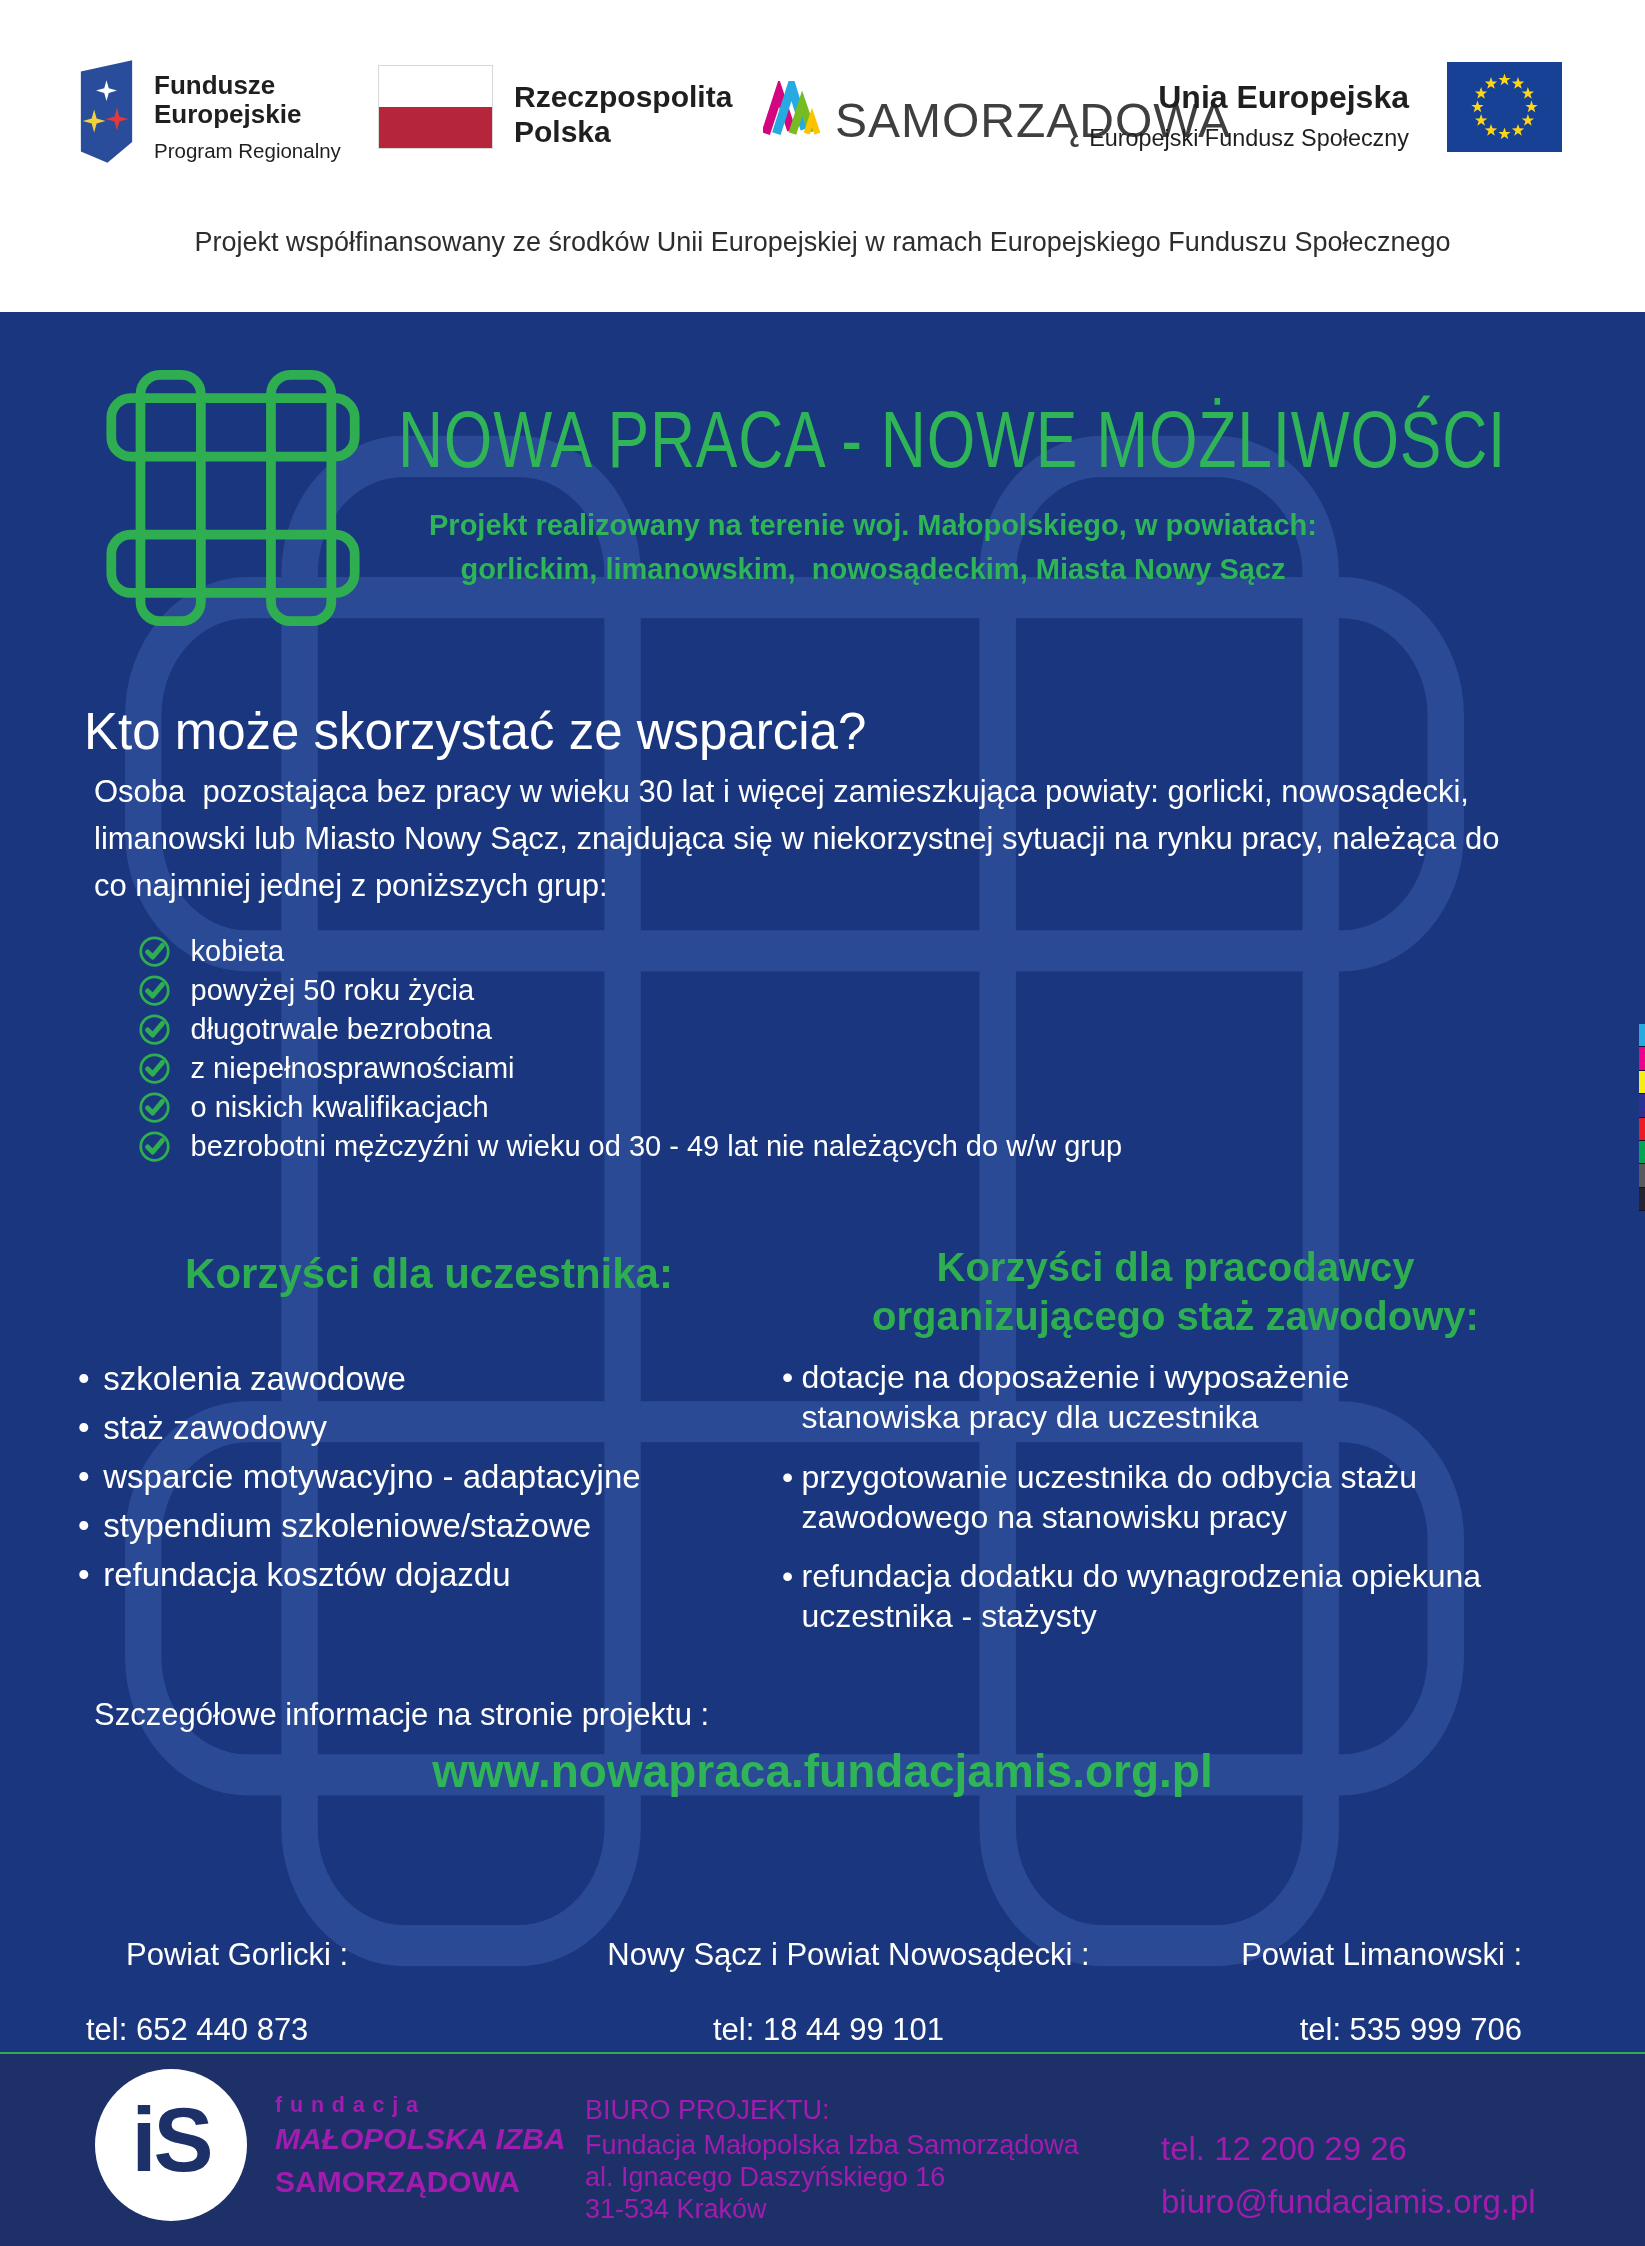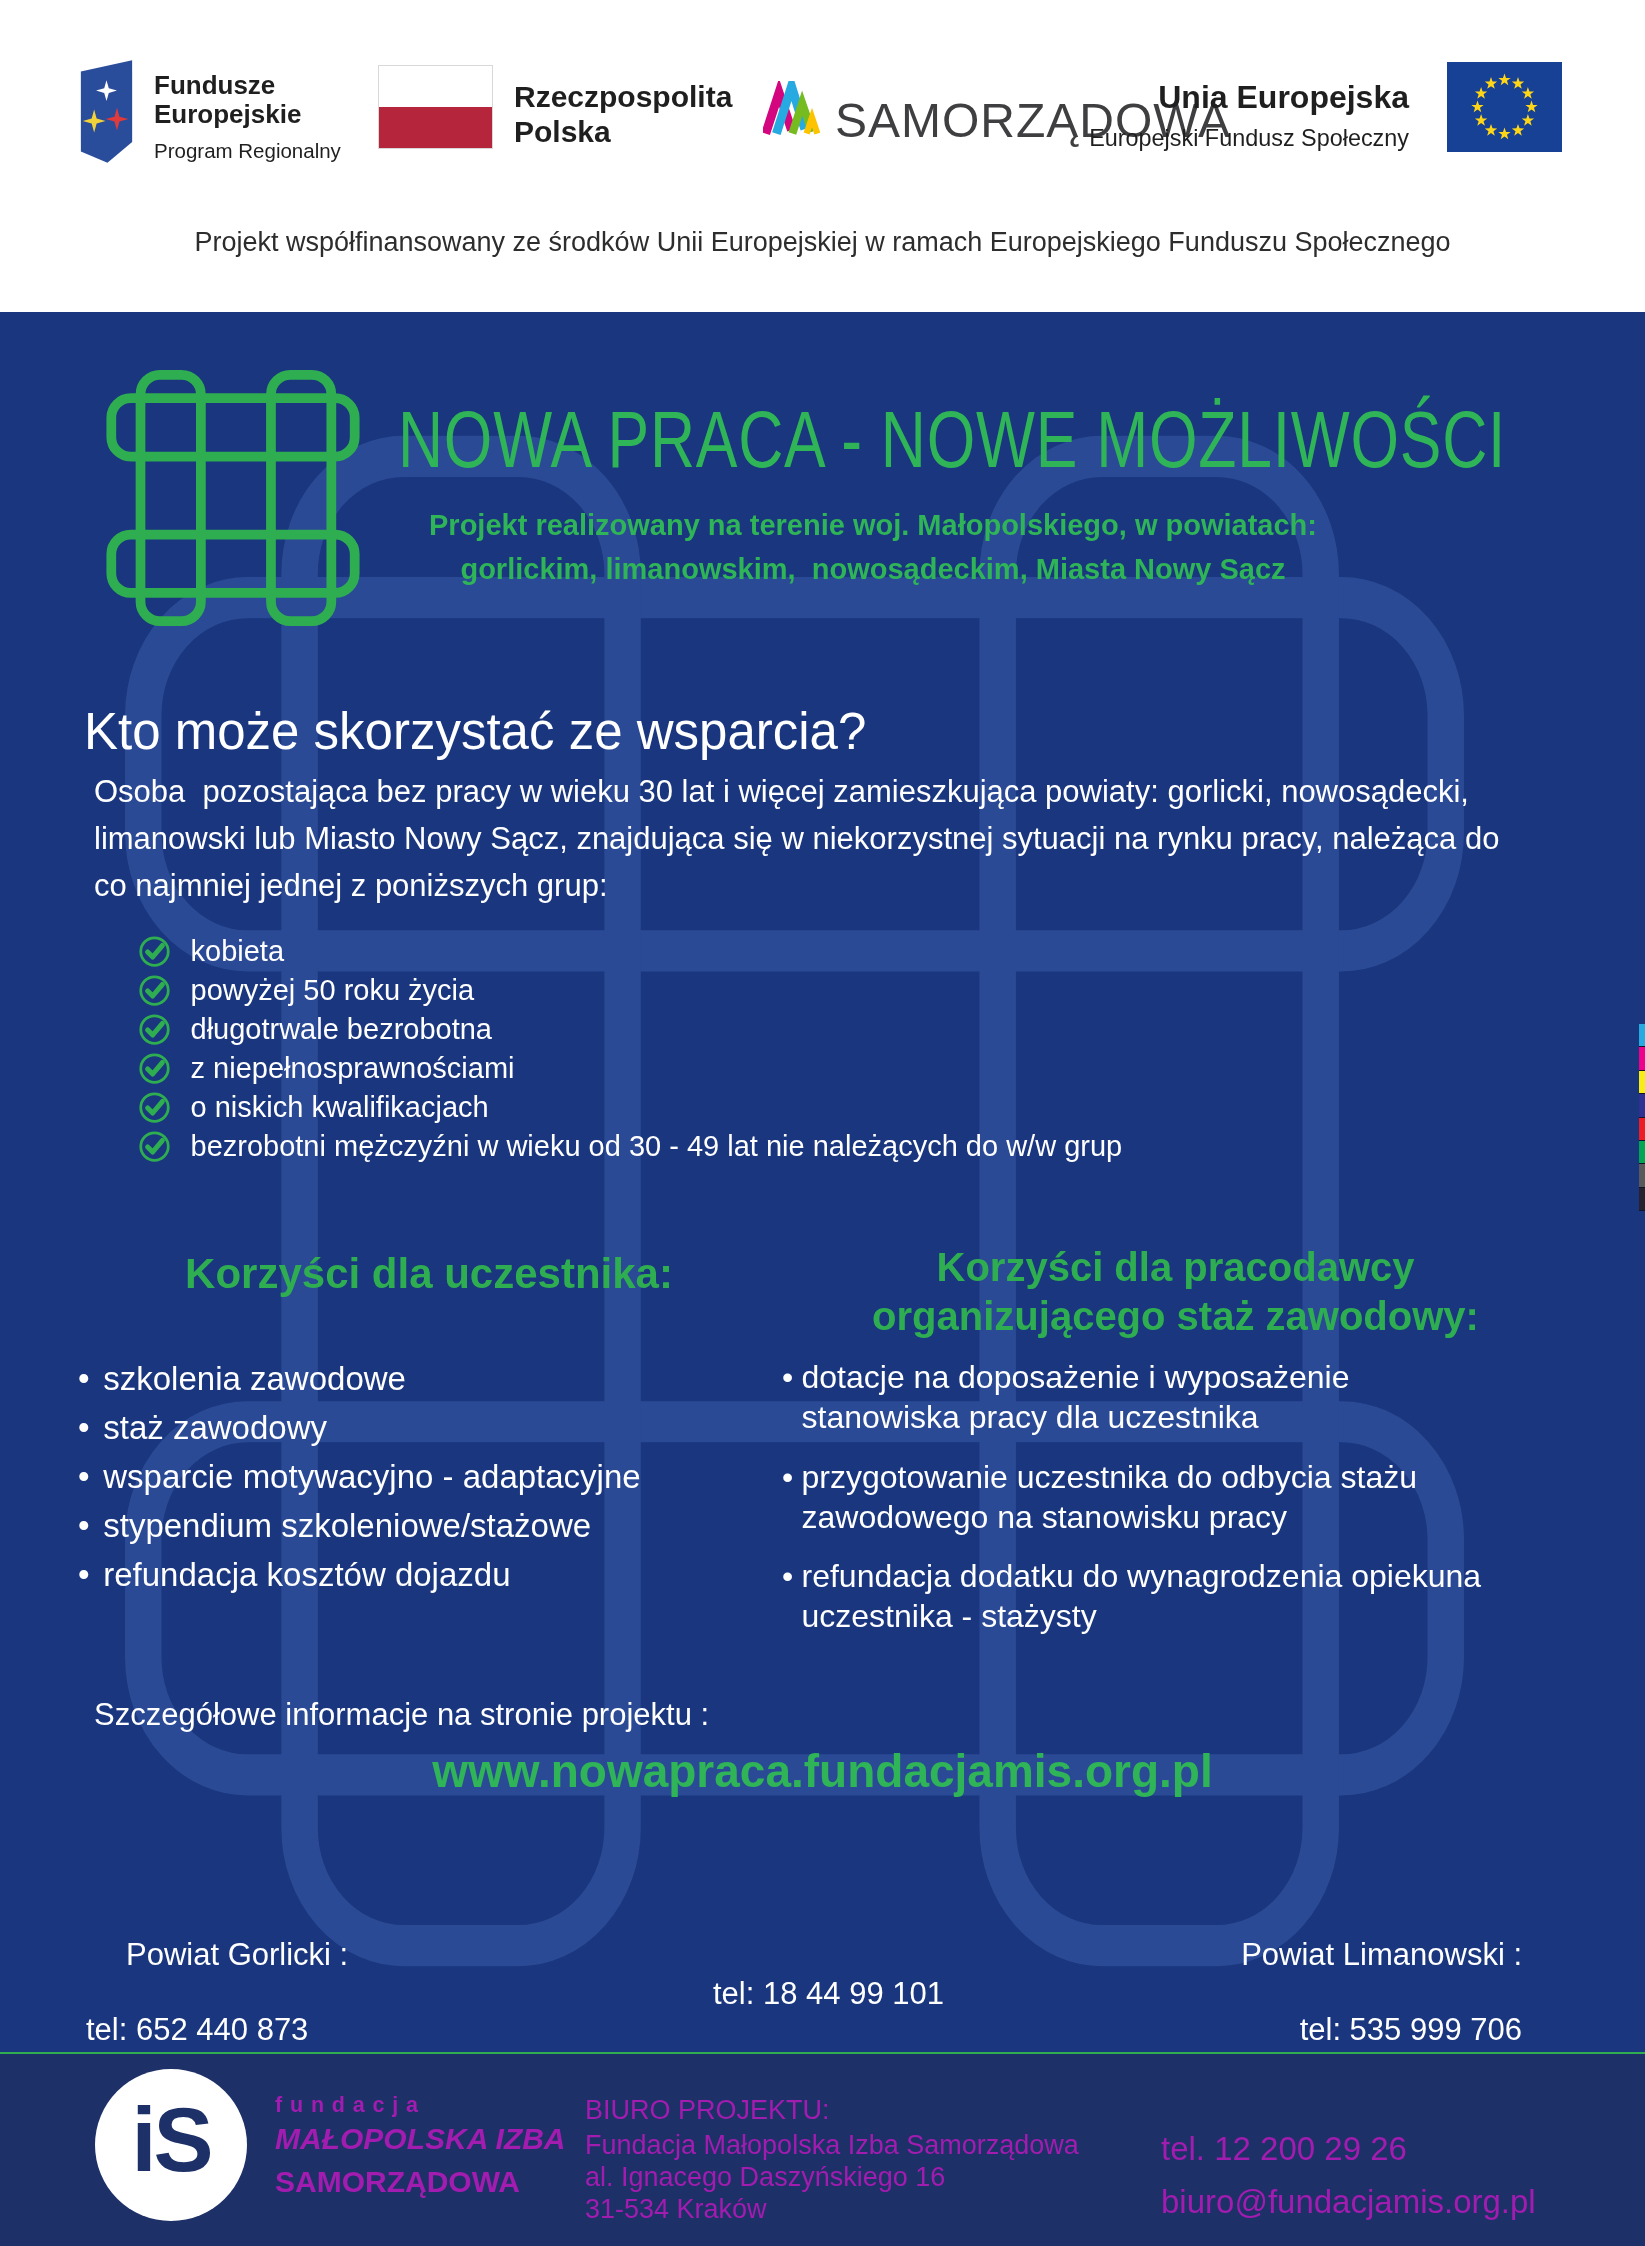--- a/index.html
+++ b/index.html
@@ -243,20 +243,21 @@
     </ul>
 
     <div id="info-label" class="abs">Szczegółowe informacje na stronie projektu :</div>
     <div id="url" class="abs">www.nowapraca.fundacjamis.org.pl</div>
 
     <div id="contact-1" class="abs contact">
       <div class="lbl">Powiat Gorlicki :</div>
       <div class="tel">tel: 652 440 873</div>
     </div>
     <div id="contact-2" class="abs contact">
+      <div class="lbl">Nowy Sącz i Powiat Nowosądecki :</div>
       <div class="tel">tel: 18 44 99 101</div>
     </div>
     <div id="contact-3" class="abs contact">
       <div class="lbl">Powiat Limanowski :</div>
       <div class="tel">tel: 535 999 706</div>
     </div>
   </div>
 
   <div id="printbar">
       <div style="background: rgb(39, 170, 225);"></div>

